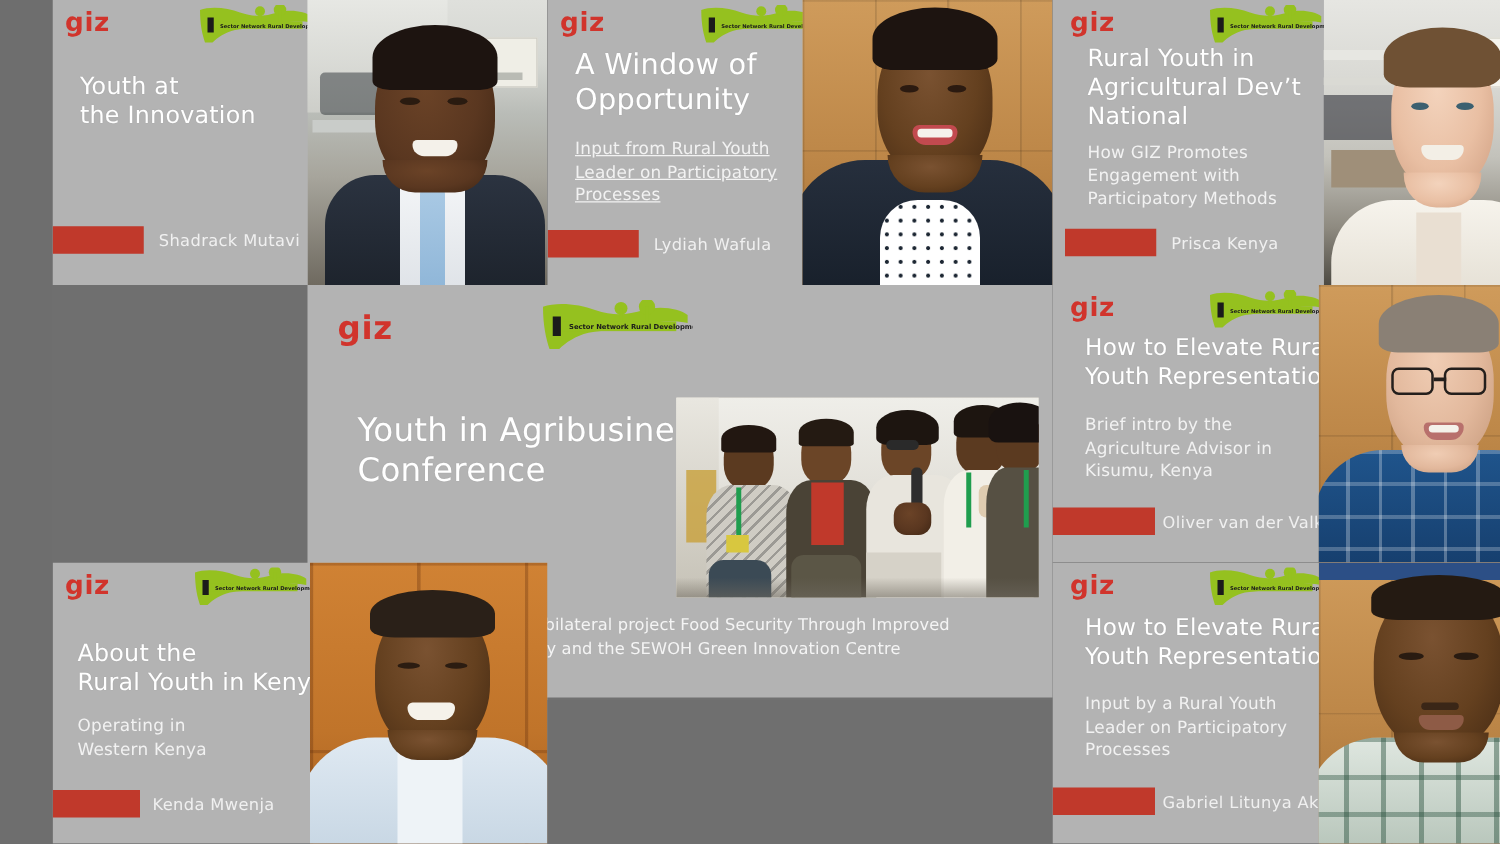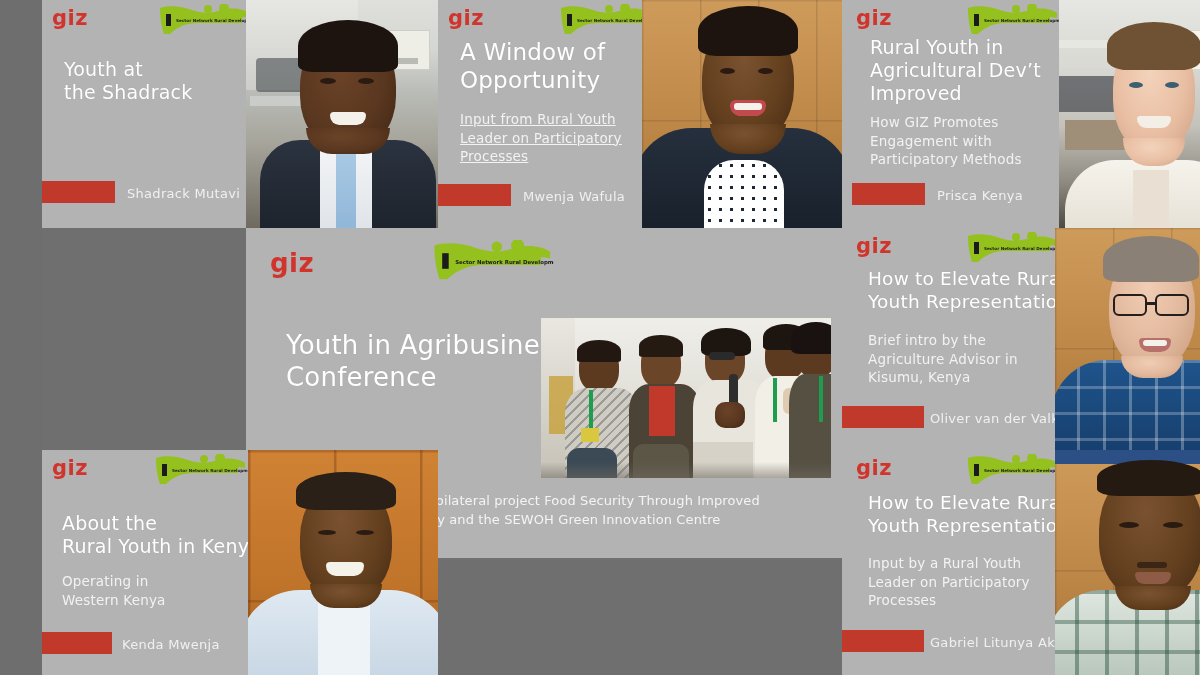--- a/index.html
+++ b/index.html
@@ -167,21 +167,21 @@
           <circle cx="56" cy="5" r="4" fill="#95c11f"></circle>
             <rect x="55" y="5" width="2" height="8" fill="#95c11f"></rect>
           <circle cx="72" cy="4" r="5" fill="#95c11f"></circle>
             <rect x="71" y="4" width="2" height="9" fill="#95c11f"></rect>
           <rect x="14" y="10" width="5" height="12" fill="#1b1b1b"></rect>
           <rect x="20" y="13" width="70" height="6" fill="#95c11f"></rect>
           <text x="24" y="18" font-family="DejaVu Sans" font-size="4.2" font-weight="700" fill="#1b1b1b">Sector Network Rural Development, Africa</text>
         </svg>
       </div>
       <div class="slide-title" style="left:22px;top:58px;width:210px;font-size:19px;">Youth at
-the Shadrack</div>
+the Innovation</div>
       <div class="redbar" style="left:0;top:181px;width:73px;height:22px;"></div>
       <div class="speaker" style="left:85px;top:186px;font-size:13px;">Shadrack Mutavi</div>
     </div>
 
     <div class="cam" style="left:204px;top:0;width:192px;height:228px;">
       <div class="bg bg-office"></div>
       <div class="figure" style="left:-8px;top:-6px;width:120px;height:96px;background:linear-gradient(180deg,#e9eae6,#cfd0cb);opacity:.9;"></div>
       <div class="figure" style="left:10px;top:58px;width:74px;height:34px;background:#3b3f44;opacity:.55;border-radius:4px;"></div>
       <div class="figure" style="left:4px;top:96px;width:120px;height:10px;background:#c9ccc9;"></div>
       <div class="figure" style="left:132px;top:30px;width:52px;height:40px;background:#efeee6;border:1px solid #cfcec6;"></div>
@@ -215,21 +215,21 @@
           <rect x="20" y="13" width="70" height="6" fill="#95c11f"></rect>
           <text x="24" y="18" font-family="DejaVu Sans" font-size="4.2" font-weight="700" fill="#1b1b1b">Sector Network Rural Development, Africa</text>
         </svg>
       </div>
       <div class="slide-title" style="left:22px;top:38px;width:200px;font-size:23px;">A Window of
 Opportunity</div>
       <div class="slide-sub" style="left:22px;top:110px;width:200px;font-size:13.5px;text-decoration:underline;">Input from Rural Youth
 Leader on Participatory
 Processes</div>
       <div class="redbar" style="left:0;top:184px;width:73px;height:22px;"></div>
-      <div class="speaker" style="left:85px;top:189px;font-size:13px;">Mwenja Wafula</div>
+      <div class="speaker" style="left:85px;top:189px;font-size:13px;">Lydiah Wafula</div>
     </div>
     <div class="cam" style="left:204px;top:0;width:200px;height:228px;">
       <div class="bg bg-wood"></div>
       <div class="figure jacket-navy" style="left:-10px;top:128px;width:220px;height:104px;border-radius:60px 60px 0 0;"></div>
       <div class="figure dotted-top" style="left:62px;top:160px;width:80px;height:72px;border-radius:30px 30px 0 0;"></div>
       <div class="figure skin-dark2" style="left:60px;top:20px;width:92px;height:122px;border-radius:47% 47% 44% 44%;"></div>
       <div class="figure hair-black" style="left:56px;top:6px;width:100px;height:50px;border-radius:50% 50% 18% 18%;"></div>
       <div class="figure" style="left:78px;top:68px;width:15px;height:6px;background:#2b1a10;border-radius:50%;"></div>
       <div class="figure" style="left:116px;top:68px;width:15px;height:6px;background:#2b1a10;border-radius:50%;"></div>
       <div class="figure" style="left:88px;top:100px;width:36px;height:16px;background:#c24a4f;border-radius:6px 6px 12px 12px;"></div>
@@ -250,21 +250,21 @@
             <rect x="55" y="5" width="2" height="8" fill="#95c11f"></rect>
           <circle cx="72" cy="4" r="5" fill="#95c11f"></circle>
             <rect x="71" y="4" width="2" height="9" fill="#95c11f"></rect>
           <rect x="14" y="10" width="5" height="12" fill="#1b1b1b"></rect>
           <rect x="20" y="13" width="70" height="6" fill="#95c11f"></rect>
           <text x="24" y="18" font-family="DejaVu Sans" font-size="4.2" font-weight="700" fill="#1b1b1b">Sector Network Rural Development, Africa</text>
         </svg>
       </div>
       <div class="slide-title" style="left:28px;top:36px;width:205px;font-size:19px;">Rural Youth in
 Agricultural Dev’t
-Improved</div>
+National</div>
       <div class="slide-sub" style="left:28px;top:113px;width:215px;font-size:13.5px;">How GIZ Promotes
 Engagement with
 Participatory Methods</div>
       <div class="redbar" style="left:10px;top:183px;width:73px;height:22px;"></div>
       <div class="speaker" style="left:95px;top:188px;font-size:13px;">Prisca Kenya</div>
     </div>
     <div class="cam" style="left:217px;top:0;width:183px;height:228px;">
       <div class="bg bg-office2"></div>
       <div class="figure" style="left:-6px;top:40px;width:86px;height:8px;background:#e7e7e2;"></div>
       <div class="figure" style="left:-6px;top:62px;width:86px;height:6px;background:#dadad4;"></div>

